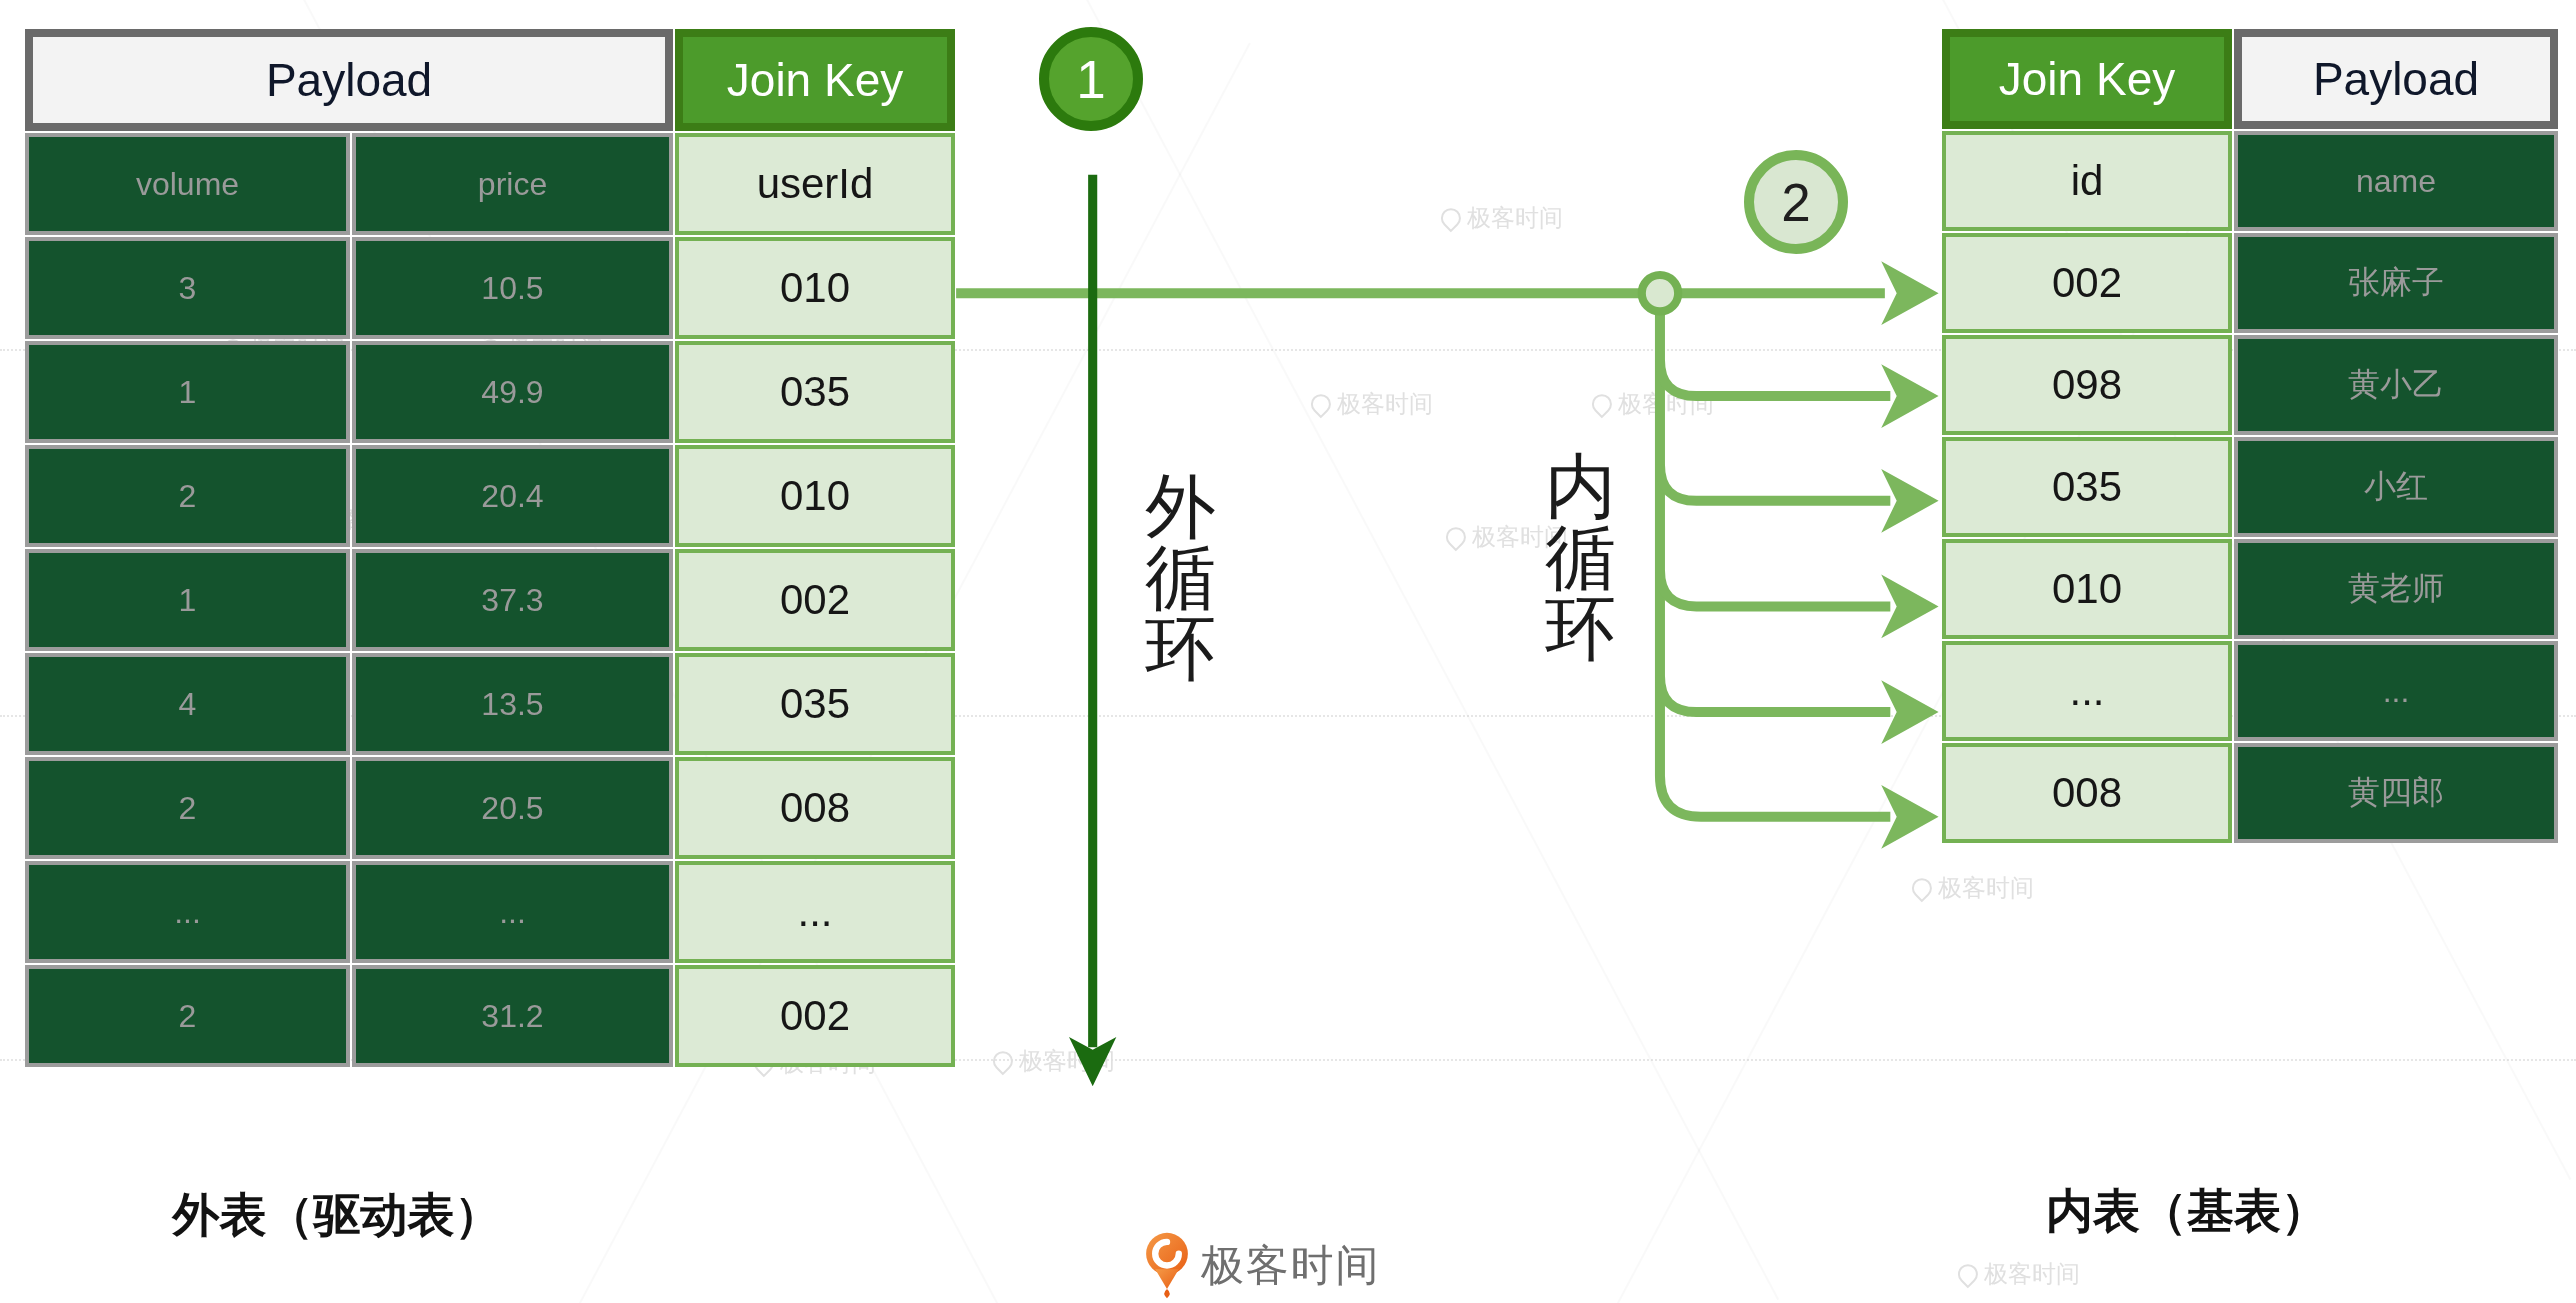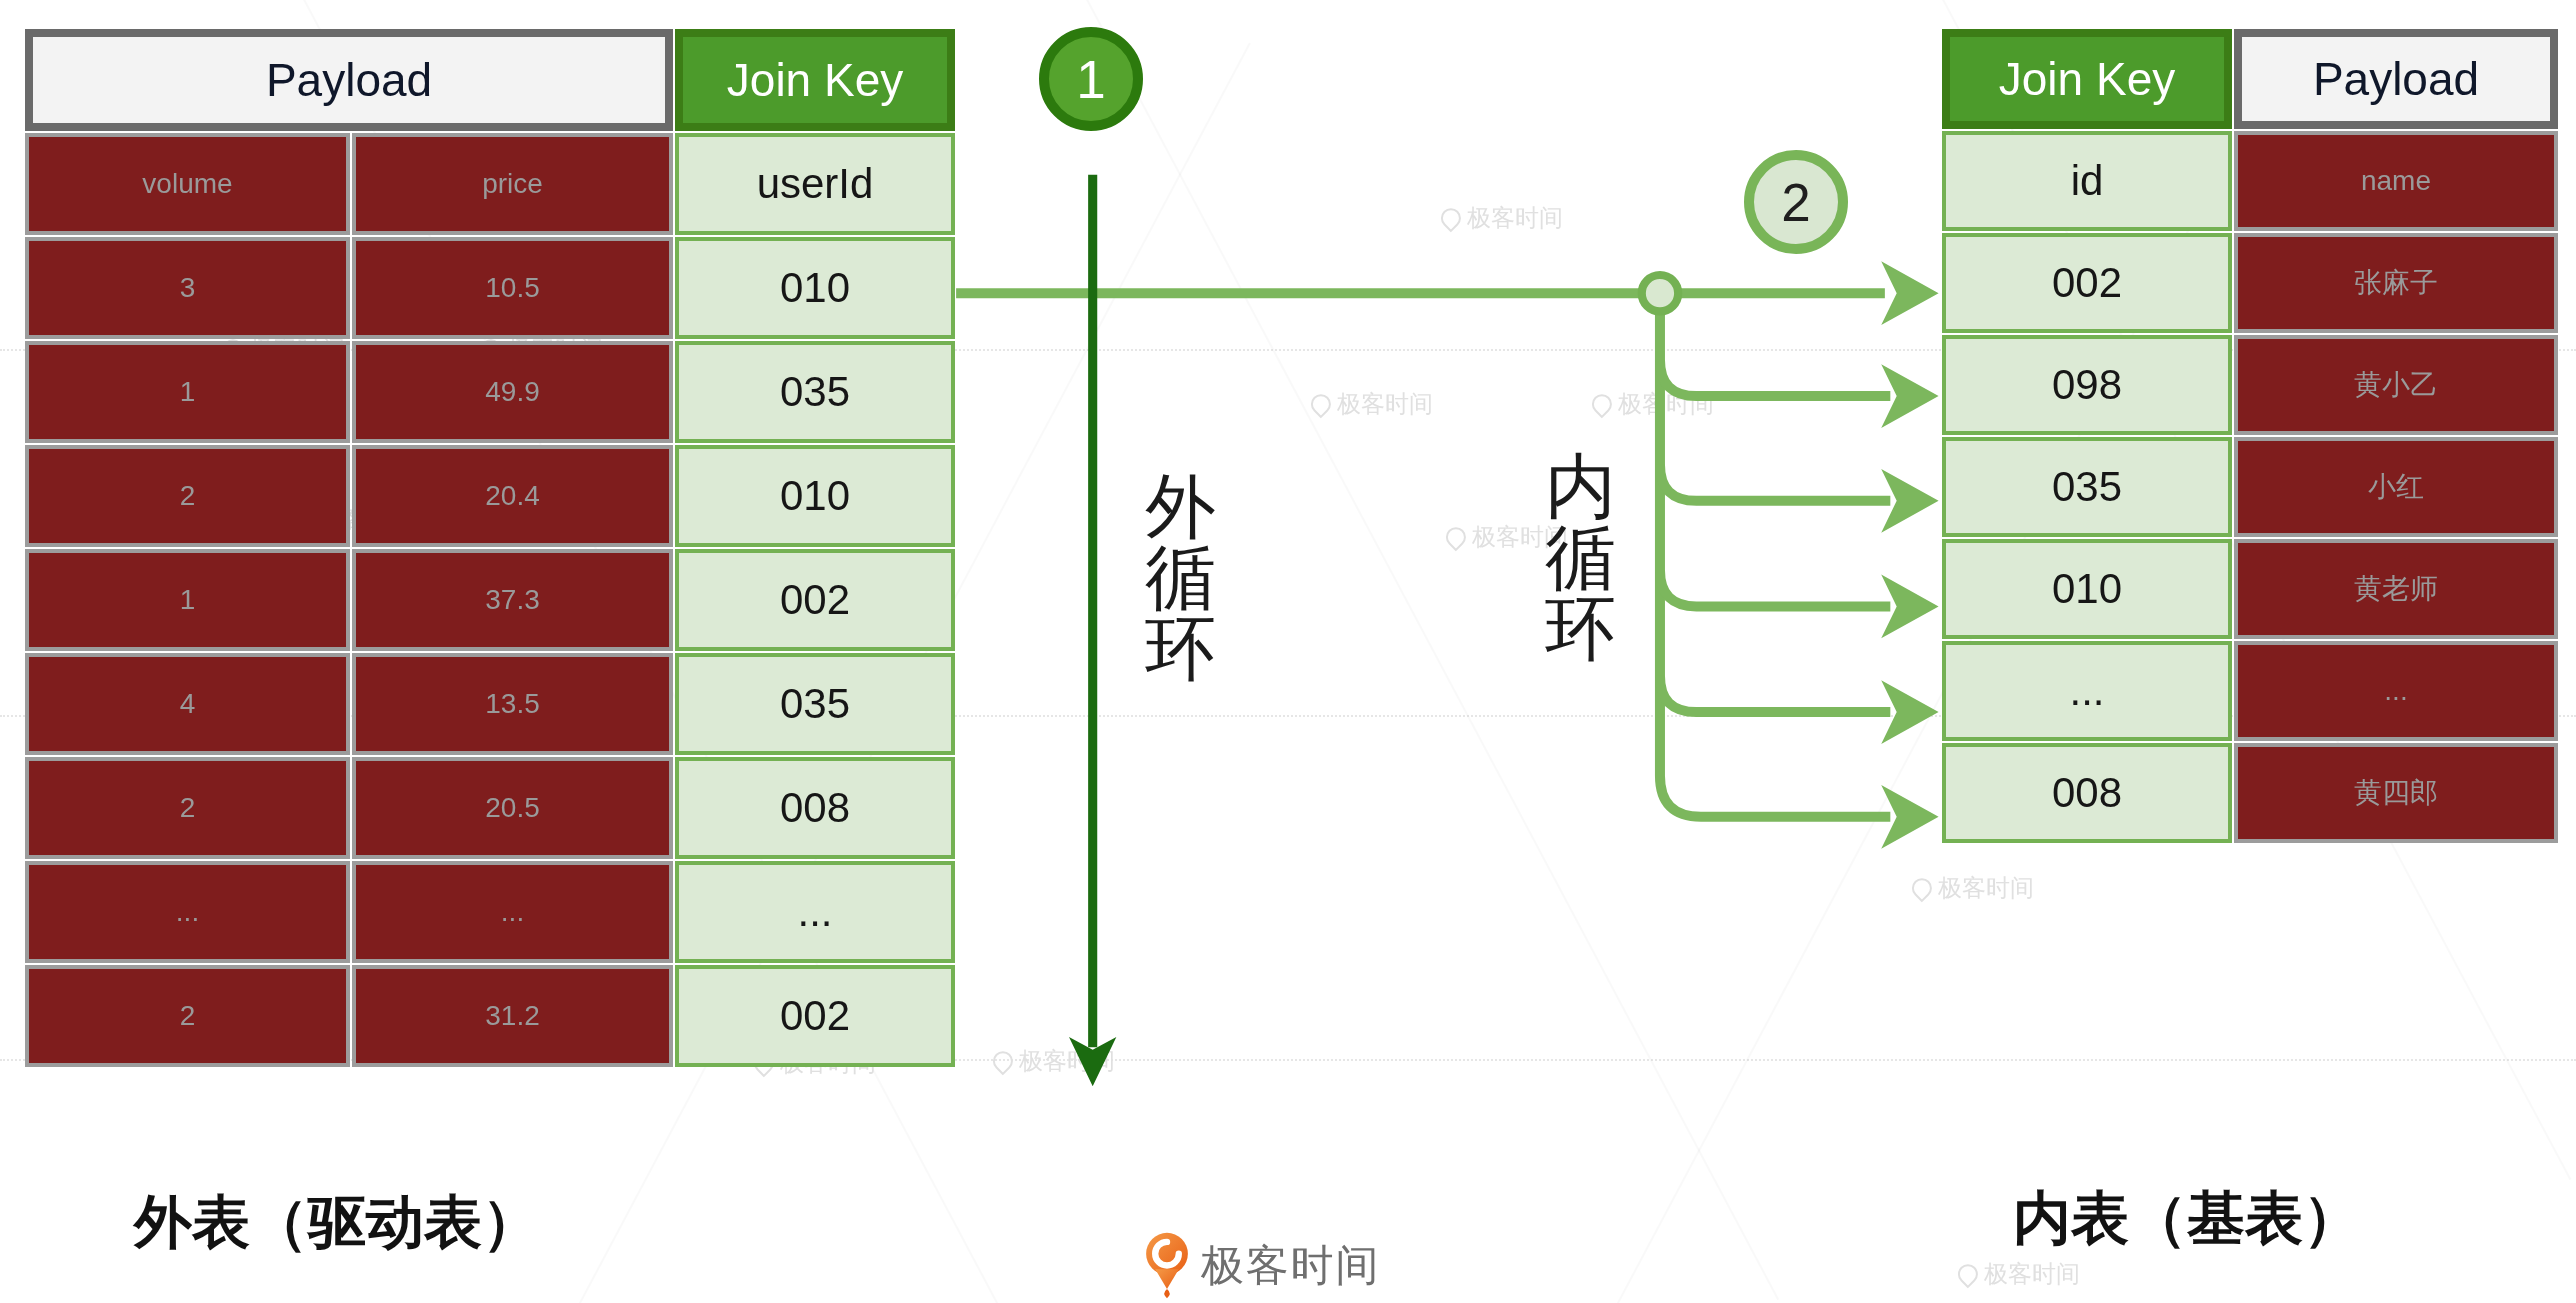--- a/index.html
+++ b/index.html
@@ -10,38 +10,38 @@
   
   .dotline{position:absolute;left:0;width:2576px;height:0;border-top:2.7px dotted #e6e6e6;z-index:1;}
   .diag{position:absolute;height:1.8px;background:rgba(130,130,130,0.05);transform-origin:0 0;z-index:1;}
   .wm{position:absolute;z-index:1;display:flex;align-items:center;gap:5.5px;color:#e0e0e0;font-size:24px;white-space:nowrap;}
   .wm .wm-pin{width:16.4px;height:16.4px;border:2.7px solid #e0e0e0;border-radius:50% 50% 50% 0;transform:rotate(-45deg);flex:0 0 auto;}
   
   table.jt{position:absolute;border-collapse:separate;border-spacing:2.7px;table-layout:fixed;z-index:3;}
   table.jt td{box-sizing:border-box;text-align:center;vertical-align:middle;overflow:hidden;}
   td.hdr-gray{background:#f3f3f3;border:8.2px solid #6a6a6a;color:#0f172a;font-size:46px;}
   td.hdr-green{background:#4c9b2b;border:8.2px solid #3c7d16;color:#ffffff;font-size:46px;}
-  td.cell-pay{background:#7f1d1d;border:4.6px solid #9c9c9c;color:#9a9a9a;font-size:28px;}
+  td.cell-pay{background:#14532d;border:4.6px solid #9c9c9c;color:#9a9a9a;font-size:32px;}
   td.cell-key{background:#dcead5;border:4.6px solid #74b153;color:#161616;font-size:42px;margin-top:28px;}
   #left-table td{height:102px;}
   #right-table td{height:100px;}
   
   #connector-svg{position:absolute;left:0;top:0;z-index:2;}
   
   .step-circle{position:absolute;z-index:4;box-sizing:border-box;width:104px;height:104px;border-radius:50%;
     display:flex;align-items:center;justify-content:center;}
   #step1-badge{left:1039px;top:27px;background:#55a32d;border:10px solid #2c7a0d;color:#ffffff;font-size:53px;}
   #step2-badge{left:1744px;top:150px;background:#d9e7d1;border:10px solid #79b558;color:#1f1f1f;font-size:53px;}
   
   .loop-label{position:absolute;z-index:4;width:56px;font-size:71px;line-height:71px;color:#1b1b1b;
     text-align:center;word-break:break-all;}
   #outer-loop-label{left:1145px;top:471px;}
   #inner-loop-label{left:1545px;top:451px;}
   
-  .table-caption{position:absolute;z-index:4;font-size:58px;font-weight:600;color:#121212;text-align:center;}
+  .table-caption{position:absolute;z-index:4;font-size:47px;font-weight:600;color:#121212;text-align:center;}
   #left-caption{left:82px;top:1184px;width:510px;}
   #right-caption{left:1914px;top:1180px;width:546px;}
   
   #brand-logo{position:absolute;left:1144px;top:1231px;z-index:4;display:flex;align-items:center;gap:11px;}
   #brand-logo .logo-text{color:#6f6f6f;font-size:43px;letter-spacing:1.8px;}
 </style>
 </head>
 <body>
 
 <div id="canvas">

